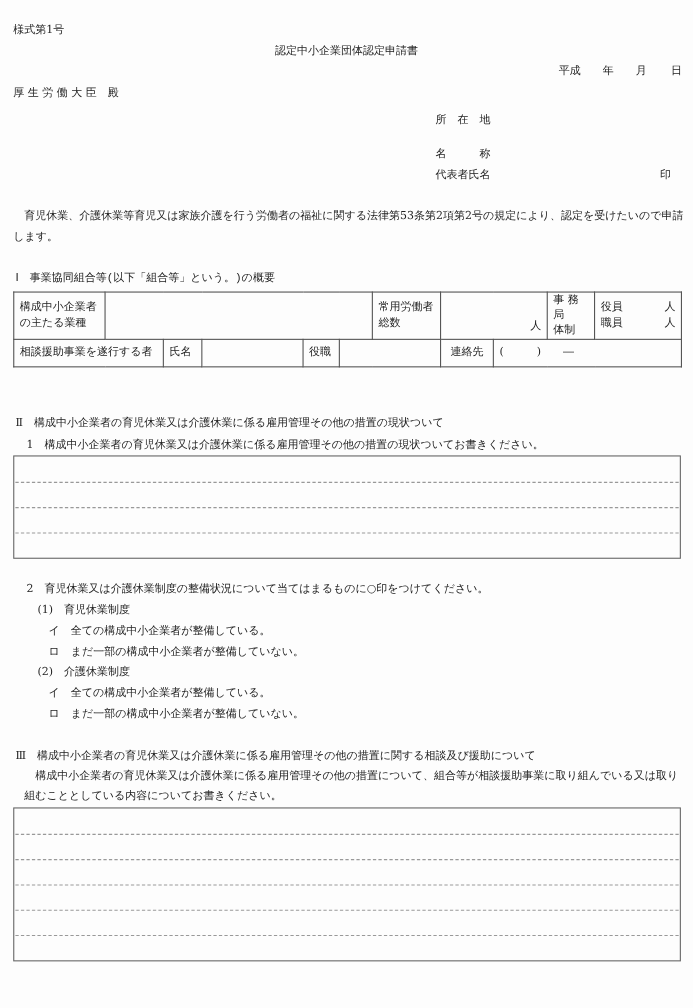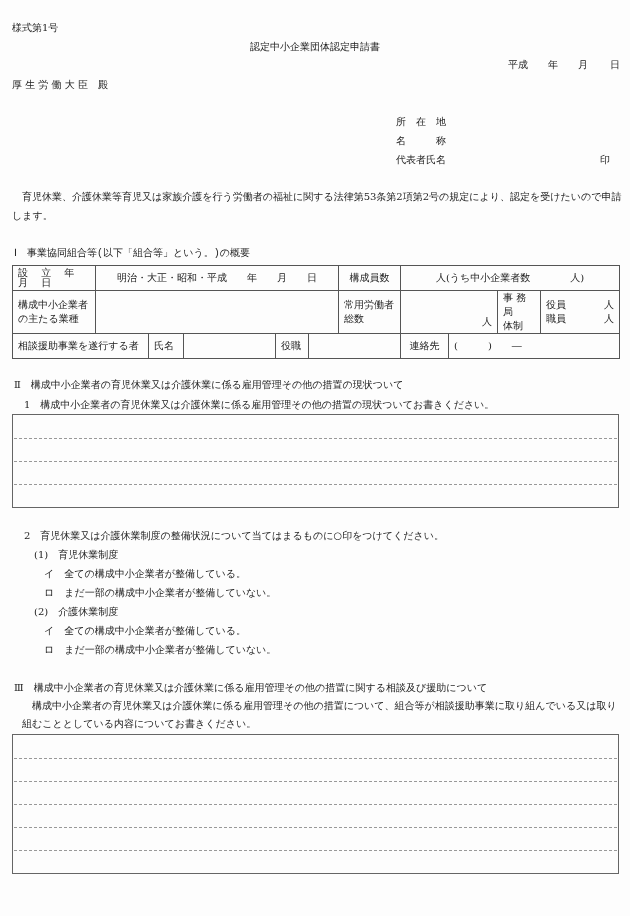--- a/index.html
+++ b/index.html
@@ -22,21 +22,21 @@
 <body>
 
 <div class="abs" style="left:12px;top:23px;text-align:right;">様式第1号</div>
 <div class="abs" style="left:250px;top:42px;">認定中小企業団体認定申請書</div>
 <div class="abs" style="left:508px;top:60px;">平成</div>
 <div class="abs" style="left:548px;top:60px;">年</div>
 <div class="abs" style="left:578px;top:60px;">月</div>
 <div class="abs" style="left:610px;top:60px;">日</div>
 <div class="abs" style="left:12px;top:80px;">厚 生 労 働 大 臣　殿</div>
 
-<div class="abs" style="left:396px;top:117px;font-family:Liberation Serif, serif;">所　在　地</div>
+<div class="abs" style="left:396px;top:105px;font-family:Liberation Serif, serif;">所　在　地</div>
 <div class="abs" style="left:396px;top:136px;">名　　　称</div>
 <div class="abs" style="left:396px;top:155px;">代表者氏名</div>
 <div class="abs" style="left:600px;top:155px;">印</div>
 
 <div class="abs" style="left:22px;top:192px;">育児休業、介護休業等育児又は家族介護を行う労働者の福祉に関する法律第53条第2項第2号の規定により、認定を受けたいので申請</div>
 <div class="abs" style="left:12px;top:211px;">します。</div>
 
 <div class="abs" style="left:14px;top:249px;font-family:Liberation Mono, monospace;">Ⅰ　事業協同組合等(以下「組合等」という。)の概要</div>
 
 <table class="overview">
@@ -47,26 +47,20 @@
       <col style="width:92px">
     <col style="width:33px">
       <col style="width:30px">
       <col style="width:62px">
       <col style="width:48px">
     <col style="width:49px">
       <col style="width:43px">
       <col style="width:79px">
   </colgroup>
   <tbody>
-      <tr class="r1">
-    <td class="sp">設 立 年 月 日</td>
-    <td colspan="5" class="center">明治・大正・昭和・平成　　年　　月　　日</td>
-    <td class="center">構成員数</td>
-    <td colspan="4" class="center">人(うち中小企業者数　　　　人)</td>
-  </tr>
   <tr class="r2">
     <td class="two">
       <div>構成中小企業者</div>
       <div>の主たる業種</div>
     </td>
     <td colspan="5"></td>
     <td class="two">
       <div>常用労働者</div>
       <div>総数</div>
     </td>

